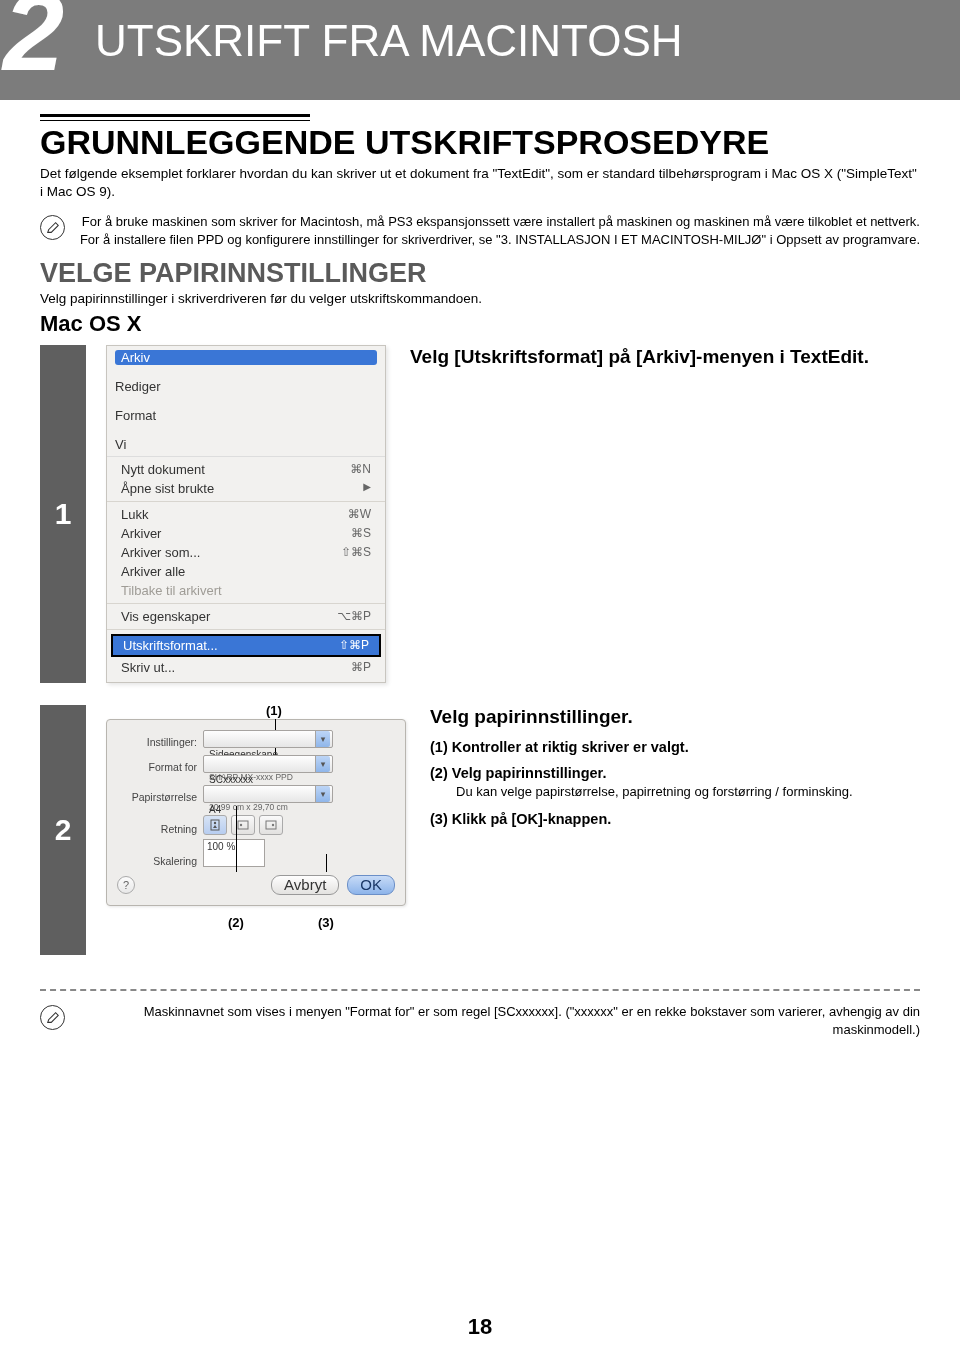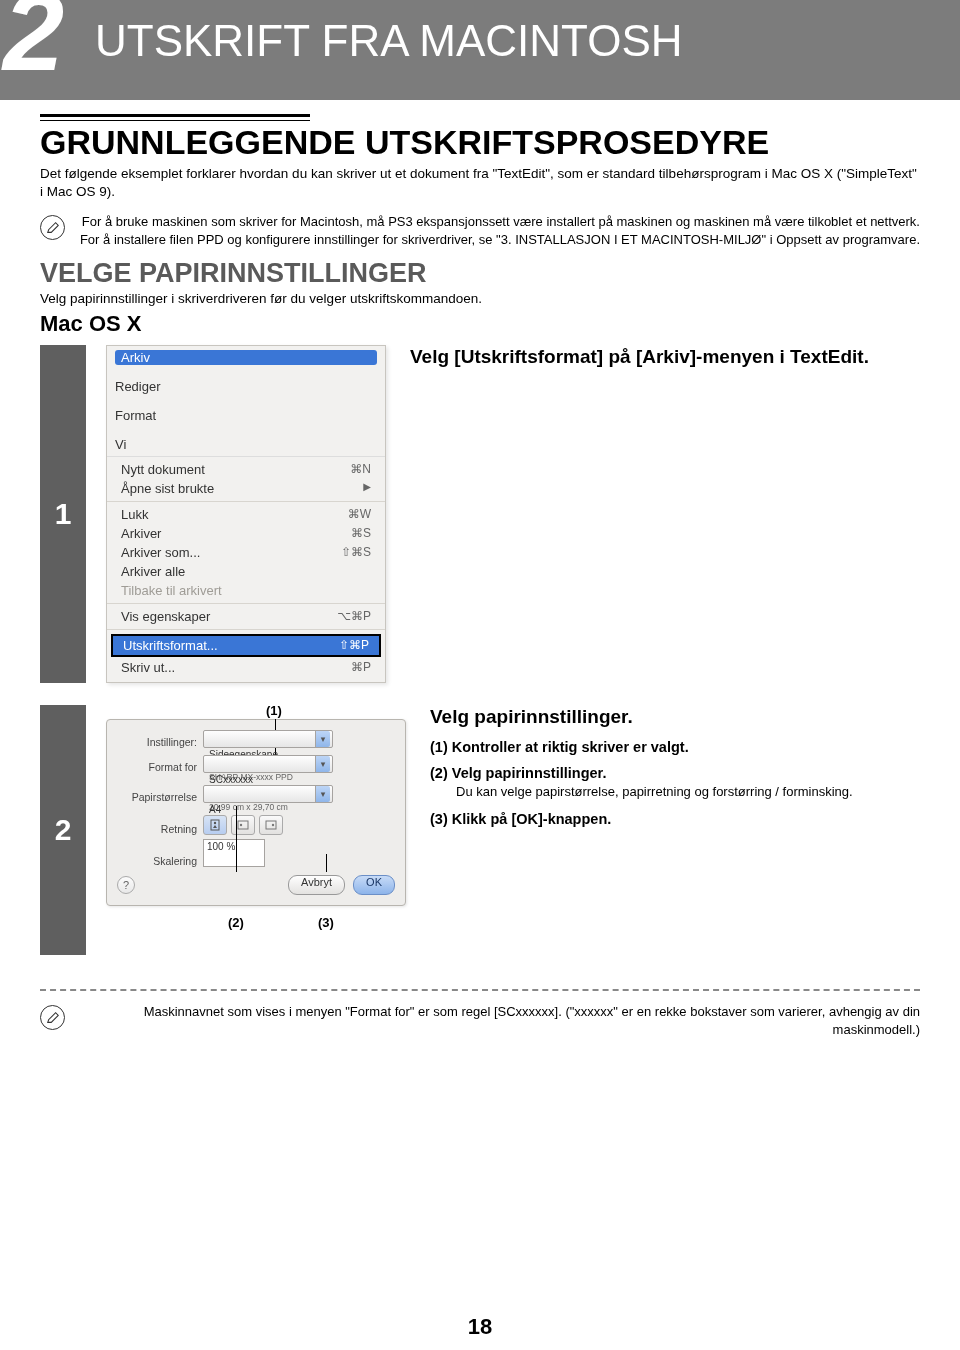--- a/index.html
+++ b/index.html
@@ -59,21 +59,21 @@
 .dlbl { width:86px; text-align:right; padding-right:6px; color:#444; }
 .dsel { flex:1; max-width:130px; height:18px; background:linear-gradient(#fefefe,#e6e6e6); border:1px solid #a6a3a0; border-radius:2px; position:relative; padding:16px 18px 0 5px; font-size:10px; line-height:16px; color:#333; }
 .dsel::after { content:"▾"; position:absolute; right:2px; top:0; width:14px; text-align:center; font-size:9px; color:#555; background:linear-gradient(#bdd5f6,#8fb6ea); border-left:1px solid #a6a3a0; height:16px; line-height:16px; border-radius:0 2px 2px 0; }
 .dnote { font-size:8.5px; color:#666; margin-left:92px; margin-top:-2px; margin-bottom:3px; }
 .orient { display:flex; gap:4px; }
 .obtn { width:24px; height:20px; background:linear-gradient(#fafafa,#e2e1df); border:1px solid #aaa; border-radius:3px; display:flex; align-items:center; justify-content:center; font-size:10px; }
 .obtn.sel { background:linear-gradient(#d8e4f5,#b7cdf0); }
 .dinp { width:62px; height:28px; border:1px solid #a6a3a0; background:#fff; font-size:10px; padding:0 3px; line-height:14px; }
 .dfoot { display:flex; justify-content:space-between; align-items:center; margin-top:8px; }
 .qmark { width:18px; height:18px; border:1px solid #aaa; border-radius:50%; font-size:11px; color:#666; display:flex; align-items:center; justify-content:center; background:linear-gradient(#fcfcfc,#e8e8e8); }
-.dbtn { height:20px; padding:0 12px; font-size:11px; border:1px solid #999; border-radius:9px; background:linear-gradient(#fefefe,#e3e2e0); color:#333; }
+.dbtn { height:20px; padding:0 12px; font-size:15px; border:1px solid #999; border-radius:9px; background:linear-gradient(#fefefe,#e3e2e0); color:#333; }
 .dbtn.ok { background:linear-gradient(#c7dbf7,#8db4ea); border-color:#6b8fc7; color:#1a3766; }
 .dbtns { display:flex; gap:8px; }
 
 .dashed-sep { border-top:2px dashed #888; margin:34px 0 12px 0; }
 .pg-num { position:absolute; bottom:10px; left:0; width:100%; text-align:center; font-size:22px; font-weight:700; }
 </style>
 </head>
 <body>
 
 <div class="header-band">

